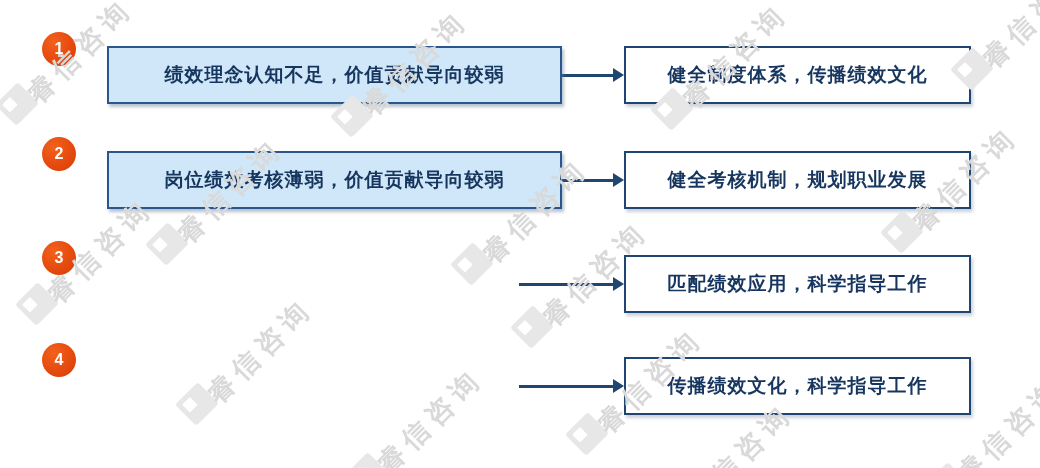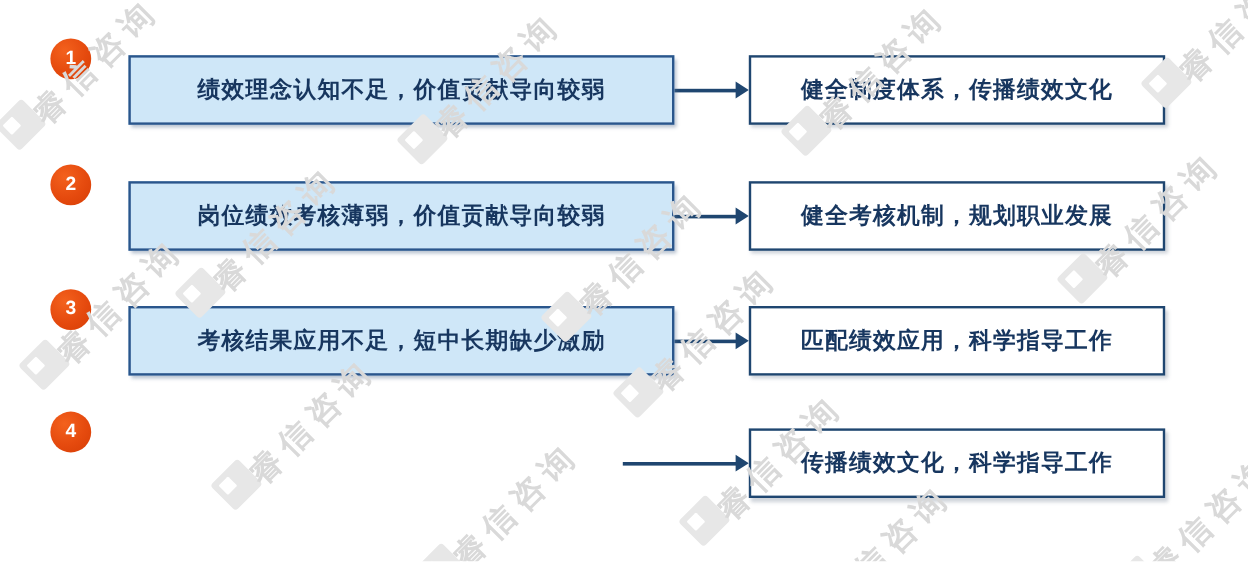--- a/index.html
+++ b/index.html
@@ -87,23 +87,20 @@
       <span class="arrow-line"></span>
       <span class="arrow-head"></span>
     </div>
     <div class="solution-box">
       <span class="box-text">健全考核机制，规划职业发展</span>
     </div>
   </div>
 
   <div class="row" style="top:255px">
     <div class="badge">3</div>
-    <div class="problem-box">
-      <span class="box-text">考核结果应用不足，短中长期缺少激励</span>
-    </div>
     <div class="arrow">
       <span class="arrow-line"></span>
       <span class="arrow-head"></span>
     </div>
     <div class="solution-box">
       <span class="box-text">匹配绩效应用，科学指导工作</span>
     </div>
   </div>
 
   <div class="row" style="top:357px">

